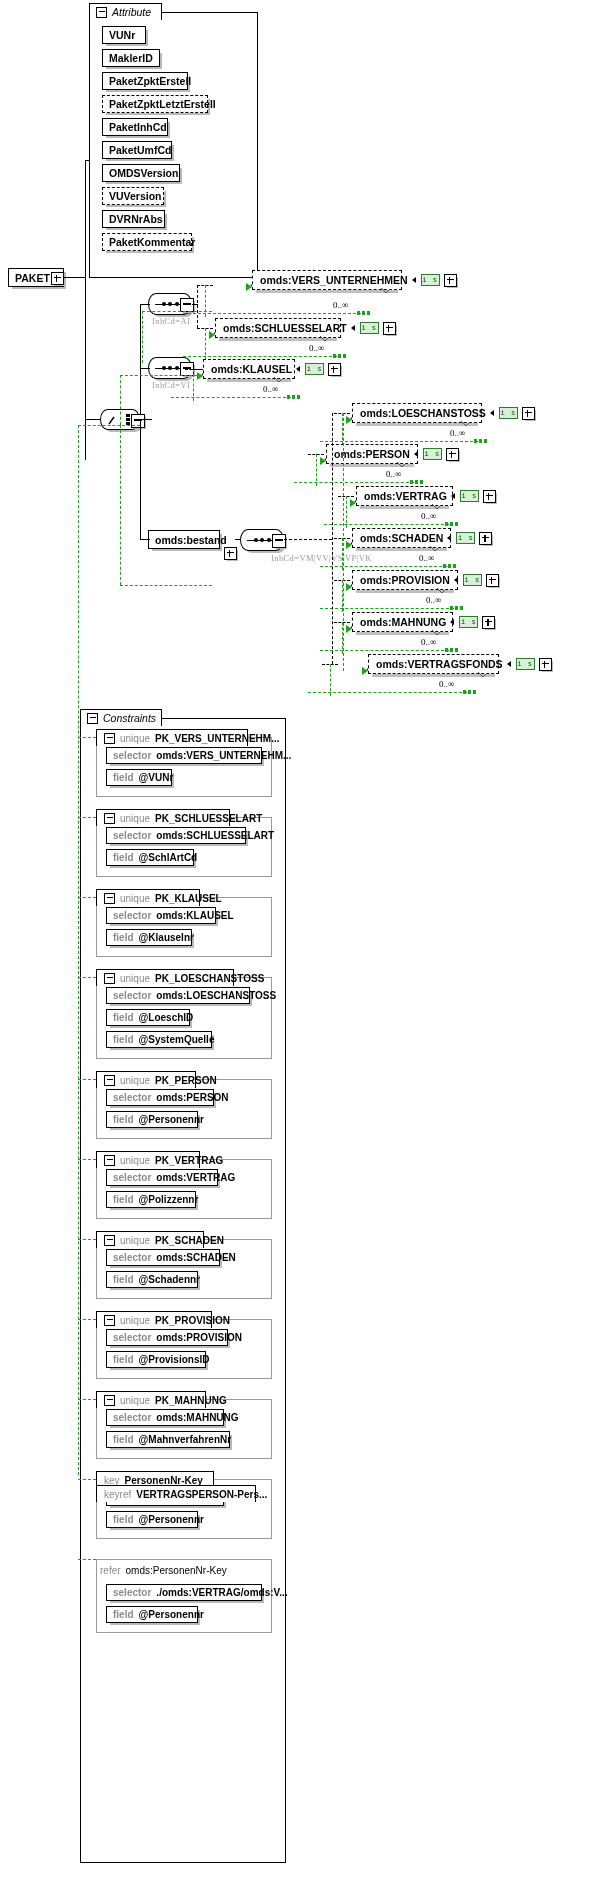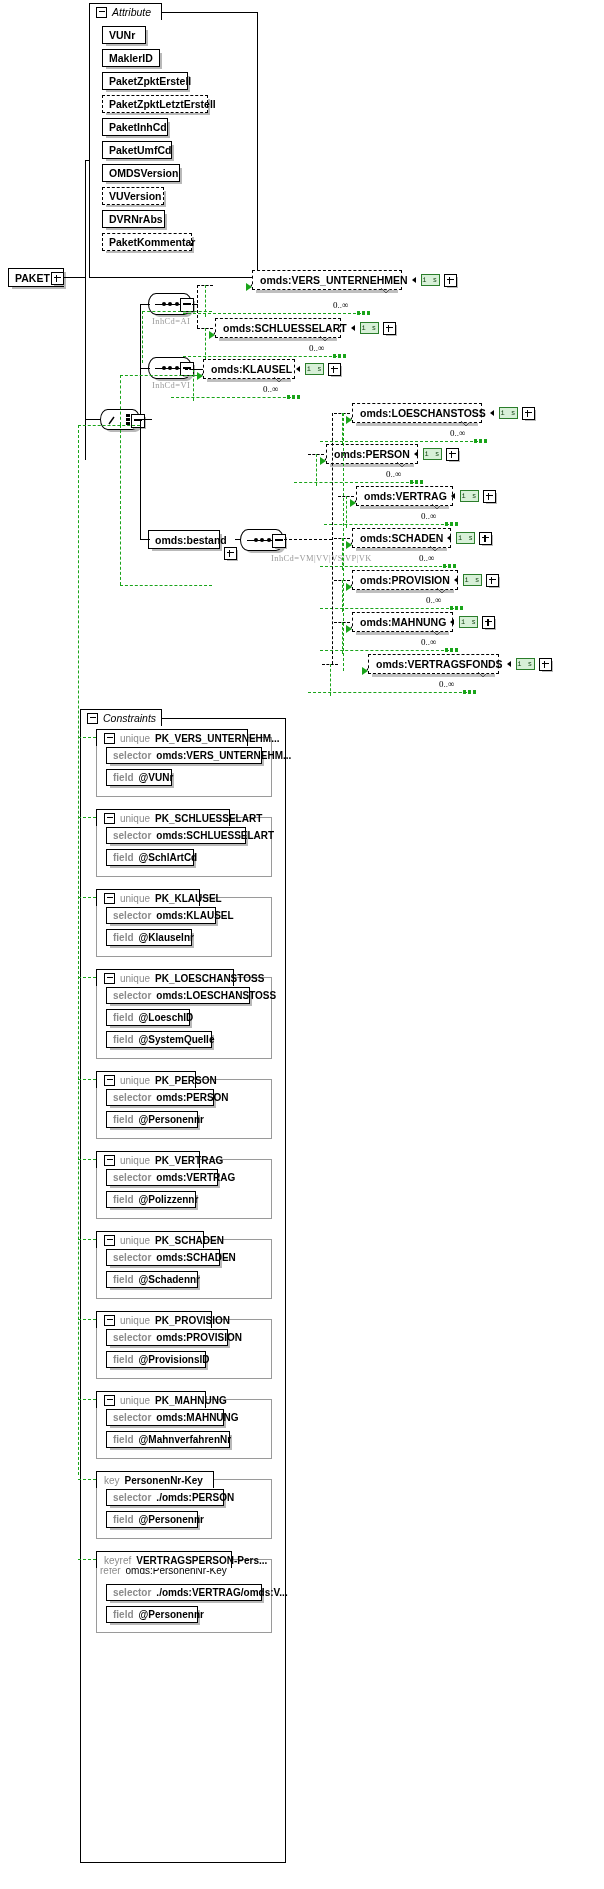--- a/index.html
+++ b/index.html
@@ -627,21 +627,21 @@
     <div class="crow" style="left: 106px; top: 1489px; width: 118px; height: 17px;">
       <span class="kw">selector</span>
       <span class="nm">./omds:PERSON</span>
     </div>
     <div class="crow" style="left: 106px; top: 1511px; width: 92px; height: 17px;">
       <span class="kw">field</span>
       <span class="nm">@Personennr</span>
     </div>
     <div class="ghl" style="left: 78px; top: 1479px; width: 18px;"></div>
     <div class="cgroup" style="left: 96px; top: 1559px; width: 176px; height: 74px;"></div>
-    <div class="ctab" style="left: 96px; top: 1551px; width: 136px; height: 17px; justify-content: space-between;">
+    <div class="ctab" style="left: 96px; top: 1485px; width: 160px; height: 17px; justify-content: space-between;">
       <span class="kw">keyref</span>
       <span class="nm">VERTRAGSPERSON-Pers...</span>
     </div>
     <div class="referline" style="left: 100px; top: 1565px;">
       <span class="kw">refer</span>
       <span class="nm">omds:PersonenNr-Key</span>
     </div>
     <div class="crow" style="left: 106px; top: 1584px; width: 156px; height: 17px;">
       <span class="kw">selector</span>
       <span class="nm">./omds:VERTRAG/omds:V...</span>

